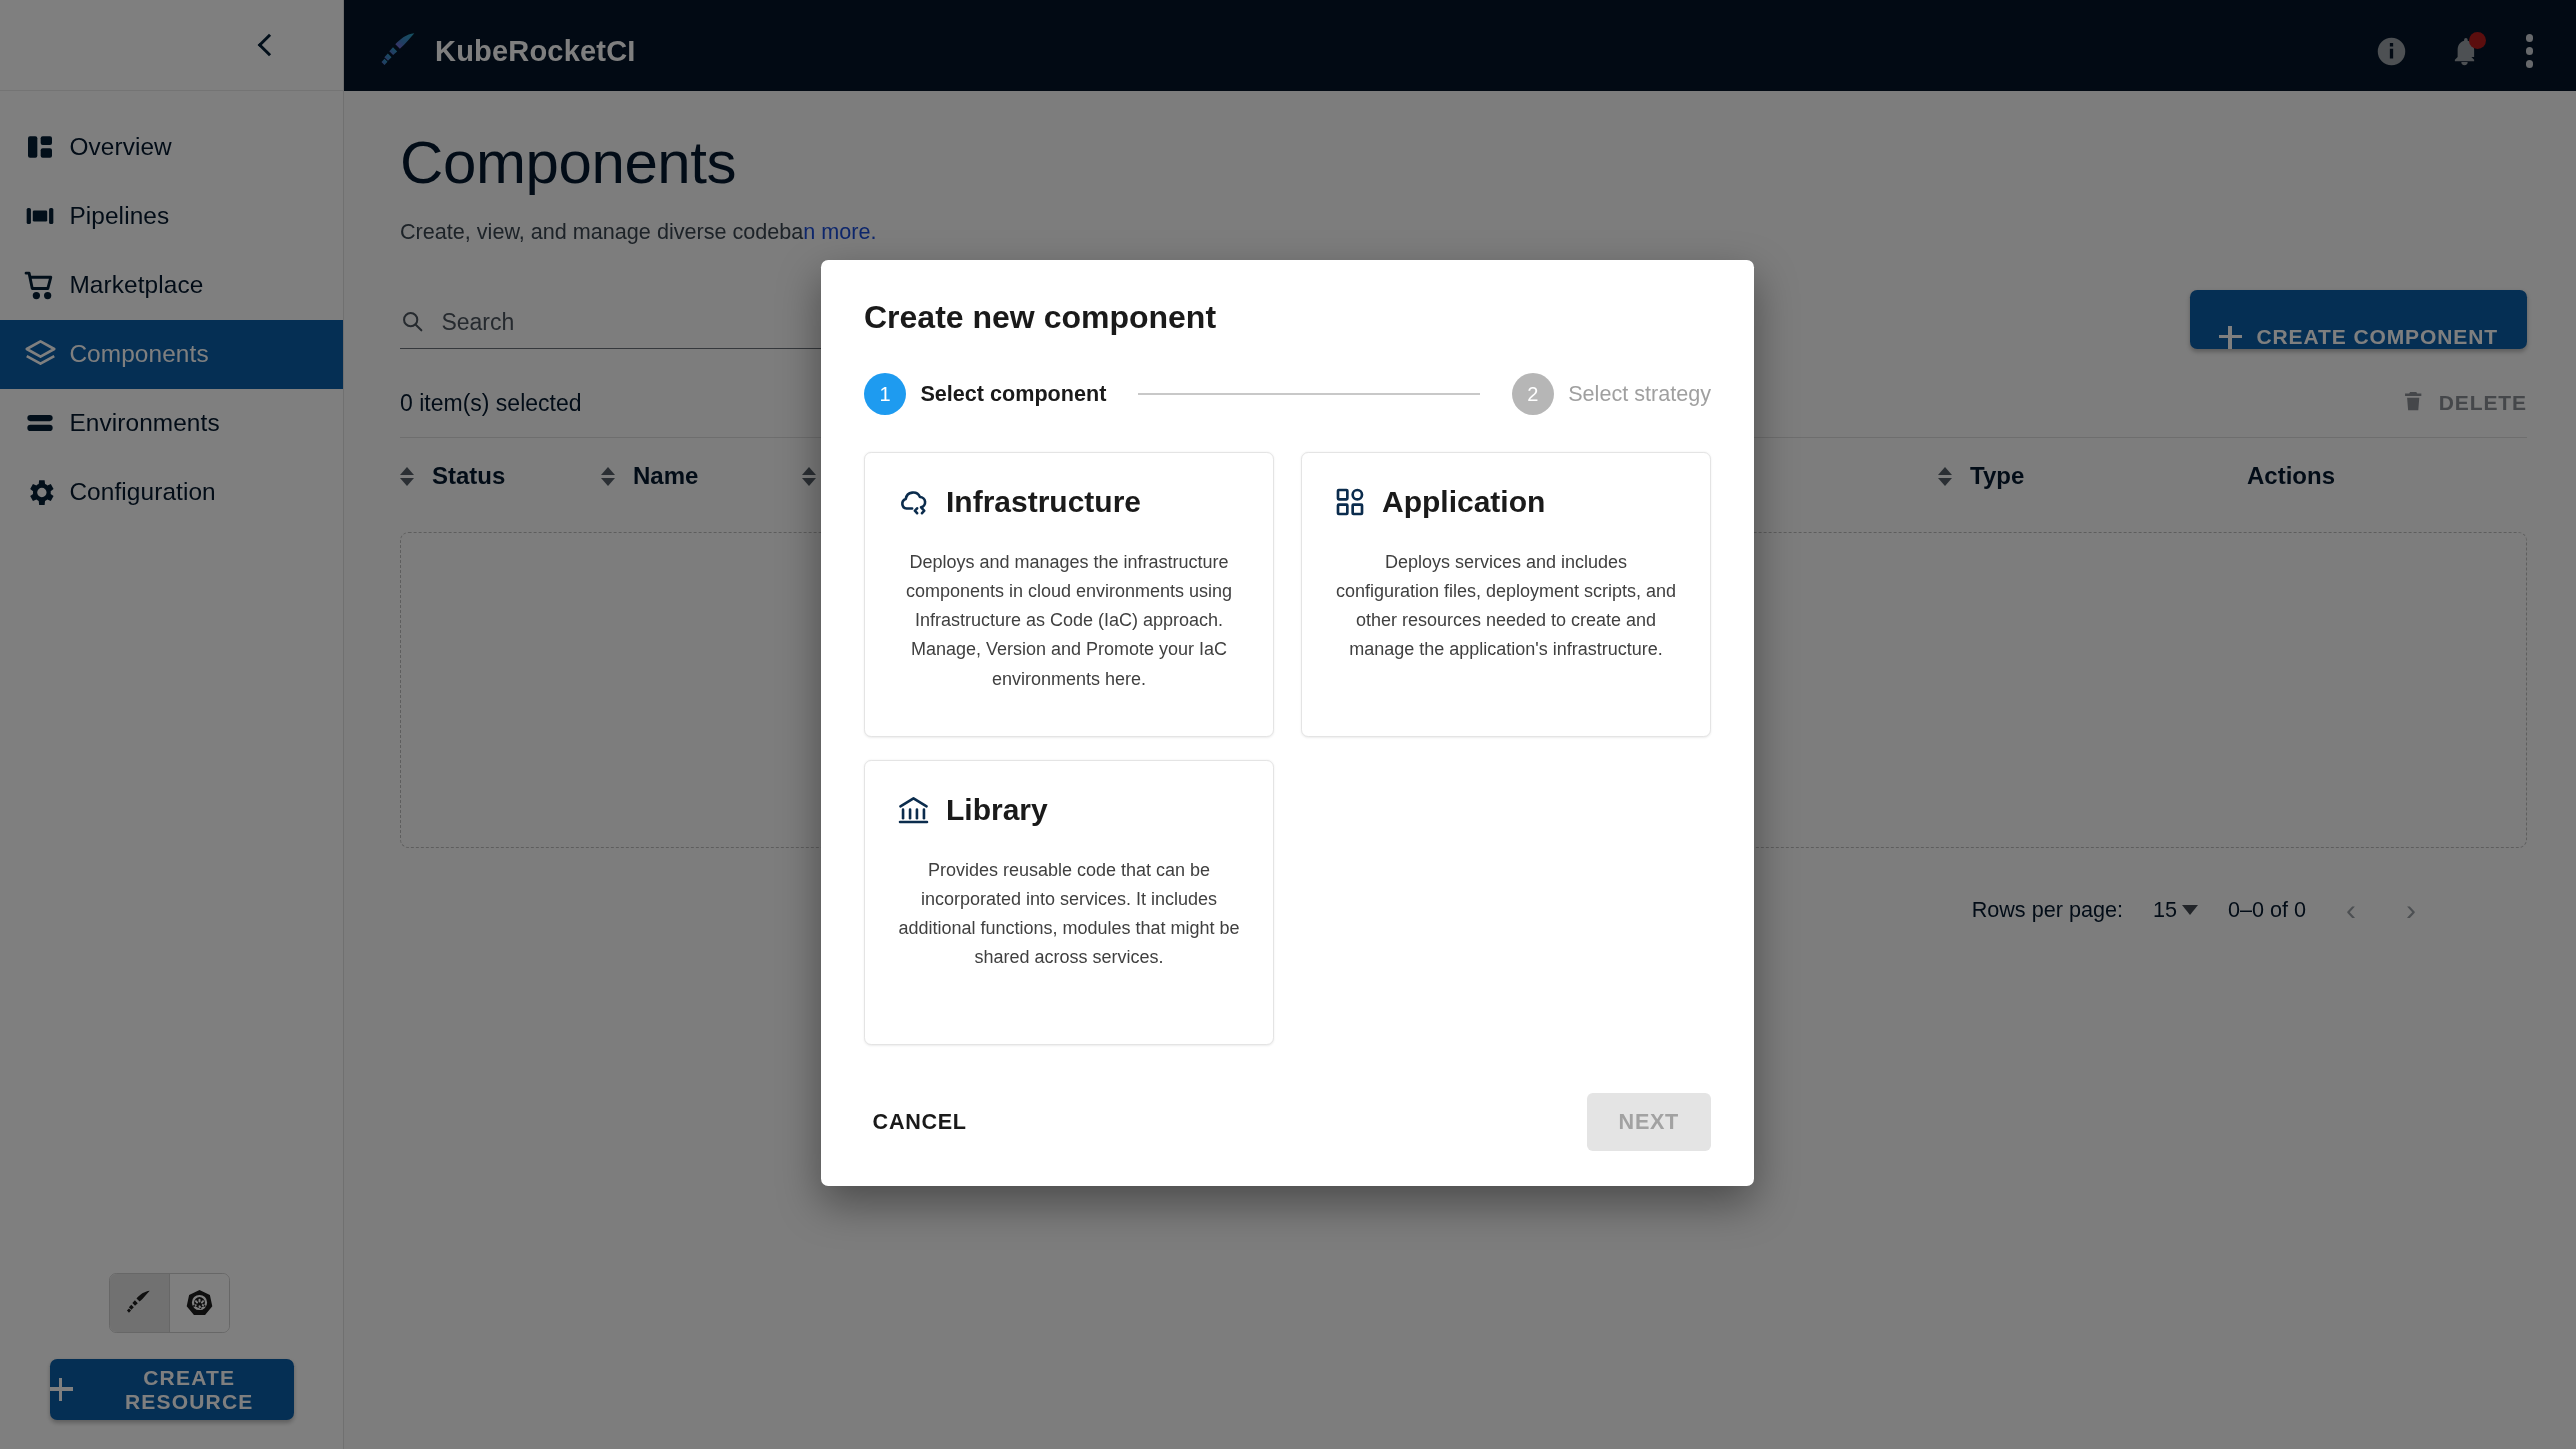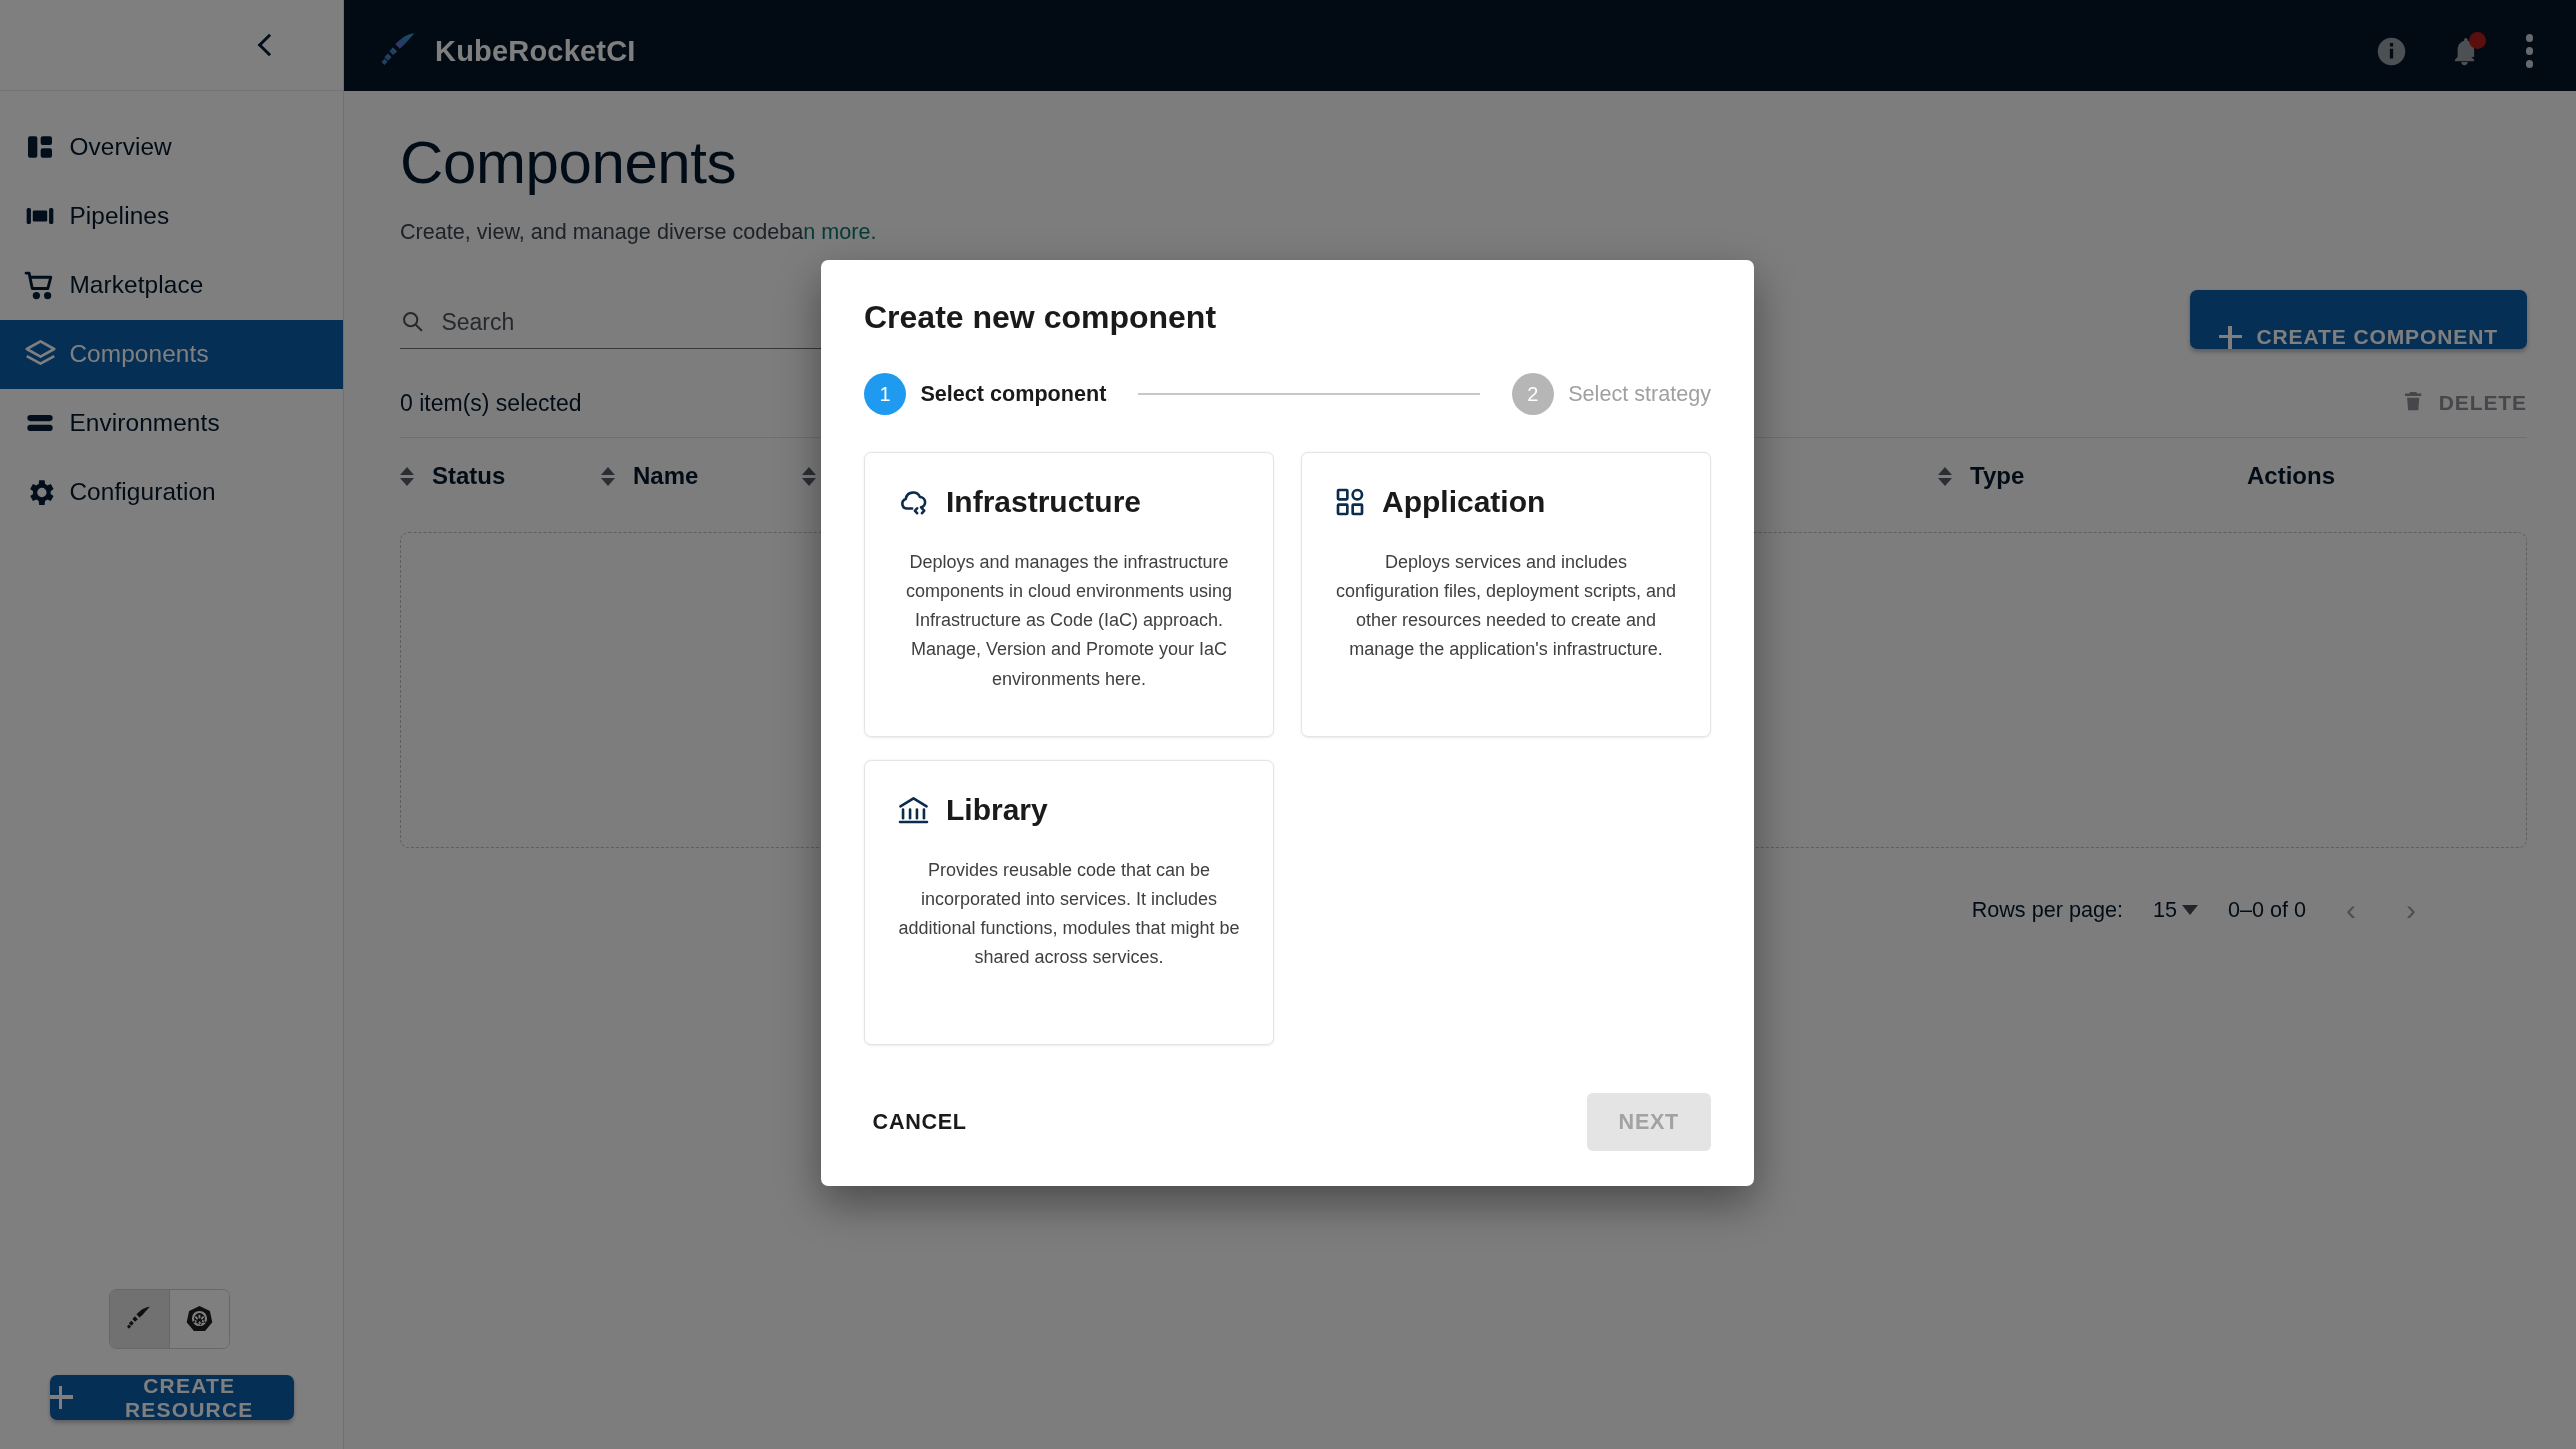--- a/index.html
+++ b/index.html
@@ -64,21 +64,21 @@
     background: #fff;
   }
   .toggle-btn {
     flex: 1; display: flex; align-items: center; justify-content: center;
     cursor: pointer; background: #ffffff;
   }
   .toggle-btn.sel { background: #e3e3e3; }
   .toggle-btn + .toggle-btn { border-left: 0.7px solid #cfcfcf; }
 
   .create-resource-btn {
-    margin: 0 auto; width: 244px; height: 45px;
+    margin: 0 auto; width: 244px; height: 61px;
     background: #0b5ea8; color: #fff; border: none; border-radius: 7.2px;
     display: flex; align-items: center; justify-content: center; gap: 14.4px;
     font-size: 21px; font-weight: 600; letter-spacing: 1.2px; cursor: pointer;
     box-shadow: 0 2.2px 4.3px rgba(0,0,0,.25);
   }
   .plus {
     position: relative; width: 23px; height: 23px; display: inline-block;
   }
   .plus::before, .plus::after {
     content: ""; position: absolute; background: #fff;
@@ -110,21 +110,21 @@
   .main {
     position: absolute; left: 344px; top: 91px; right: 0; bottom: 0;
     background: #fafafa; padding: 37px 49px 0 56px;
   }
   .page-title {
     font-size: 60px; font-weight: 400; color: #05192e; letter-spacing: -0.4px;
   }
   .page-sub {
     margin-top: 21.6px; font-size: 21.6px; color: #3b4651;
   }
-  .page-sub a { color: #0f766e; text-decoration: none; }
+  .page-sub a { color: #1d4ed8; text-decoration: none; }
 
   .filters-row {
     margin-top: 45px; display: flex; align-items: flex-end; gap: 29px;
   }
   .search-wrap {
     flex: 1; max-width: 1107px;
     display: flex; align-items: center; gap: 17px;
     border-bottom: 0.7px solid #6b7178; padding-bottom: 11.5px;
   }
   .search-input {

